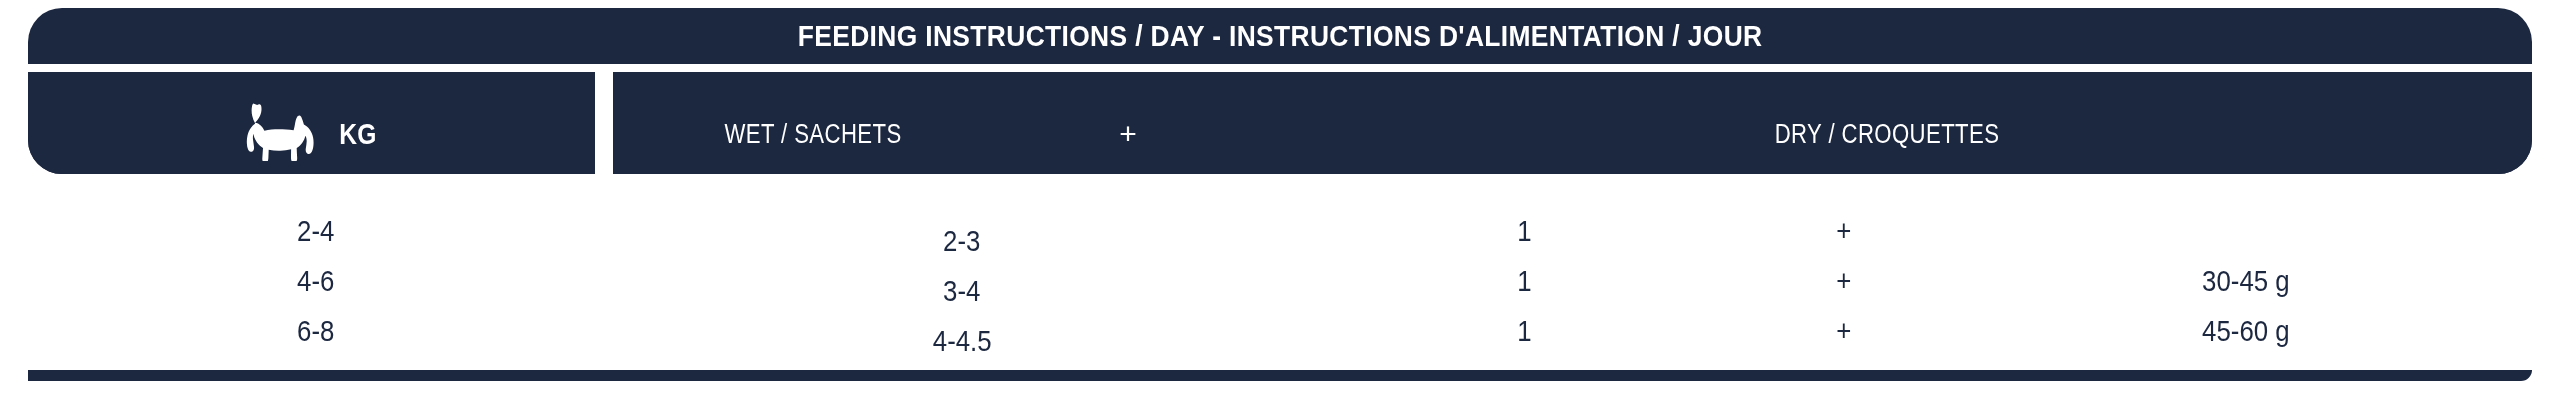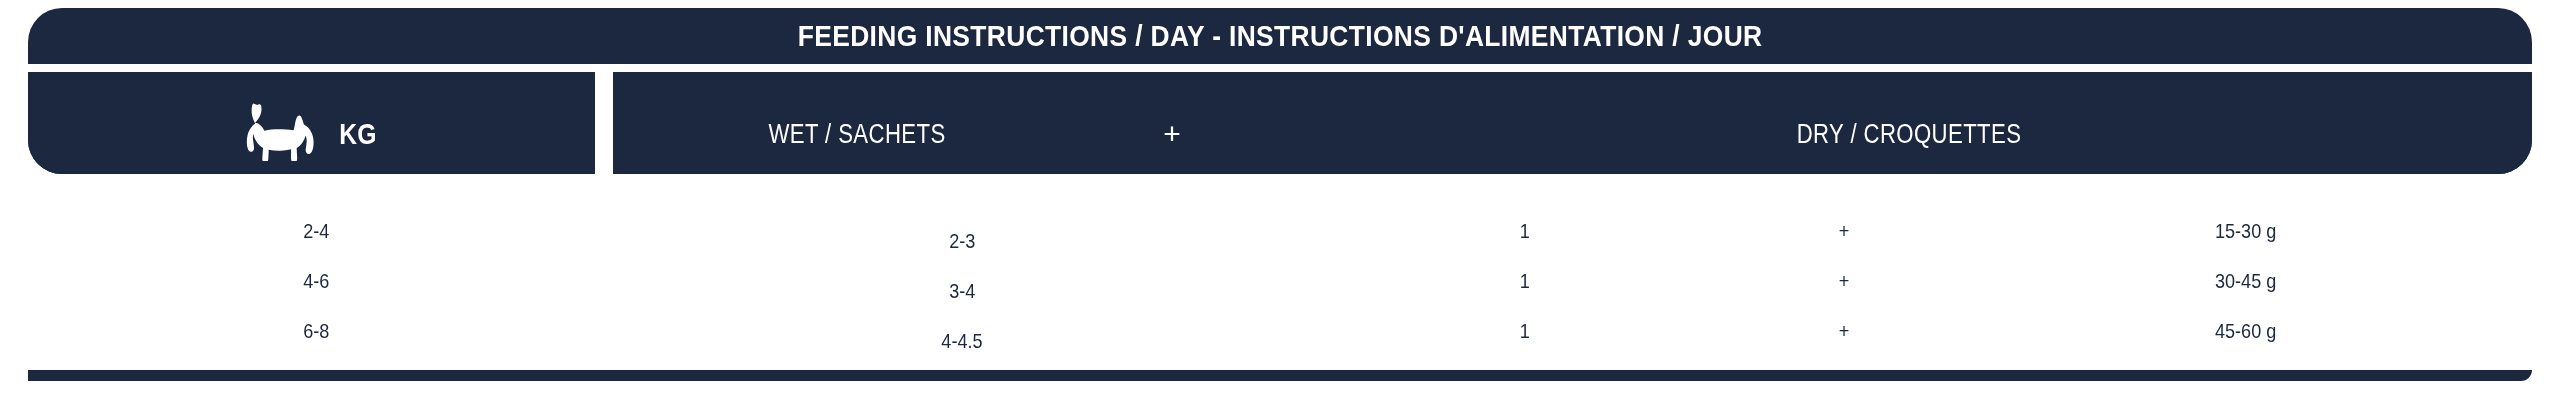--- a/index.html
+++ b/index.html
@@ -83,21 +83,21 @@
   }
   .col-gap {
     width: 9px;
     background: #ffffff;
     height: 100%;
     flex: 0 0 auto;
   }
 
   .col-head.kg    { width: 567px; flex: 0 0 auto; }
   .col-head.wet   { width: 716px; flex: 0 0 auto; }
-  .col-head.combo { flex: 1 1 auto; margin-left: 44px; }
+  .col-head.combo { flex: 1 1 auto; }
 
   .col-label {
     color: #ffffff;
     font-size: 27px;
     font-weight: 400;
     letter-spacing: 0.5px;
     transform: scaleX(0.82);
     transform-origin: center;
     white-space: nowrap;
   }
@@ -148,21 +148,21 @@
     height: 50px;
     align-items: center;
   }
 
   .cell {
     display: flex;
     align-items: center;
     justify-content: center;
     height: 100%;
     color: var(--navy, #1c2740);
-    font-size: 21px;
+    font-size: 30px;
     font-weight: 400;
     transform-origin: center;
     box-sizing: border-box;
   }
   .cell span {
     display: inline-block;
     transform: scaleX(0.86);
     white-space: nowrap;
   }
 
@@ -247,23 +247,20 @@
         </div>
       <div class="cell wet">
           <span>2-3</span>
         </div>
       <div class="cell wetn">
           <span>1</span>
         </div>
       <div class="cell plus">
           <span>+</span>
         </div>
-      <div class="cell dry">
-          <span>15-30 g</span>
-        </div>
     </div>
 
     <div class="data-row">
       <div class="cell kg">
           <span>4-6</span>
         </div>
       <div class="cell wet">
           <span>3-4</span>
         </div>
       <div class="cell wetn">

